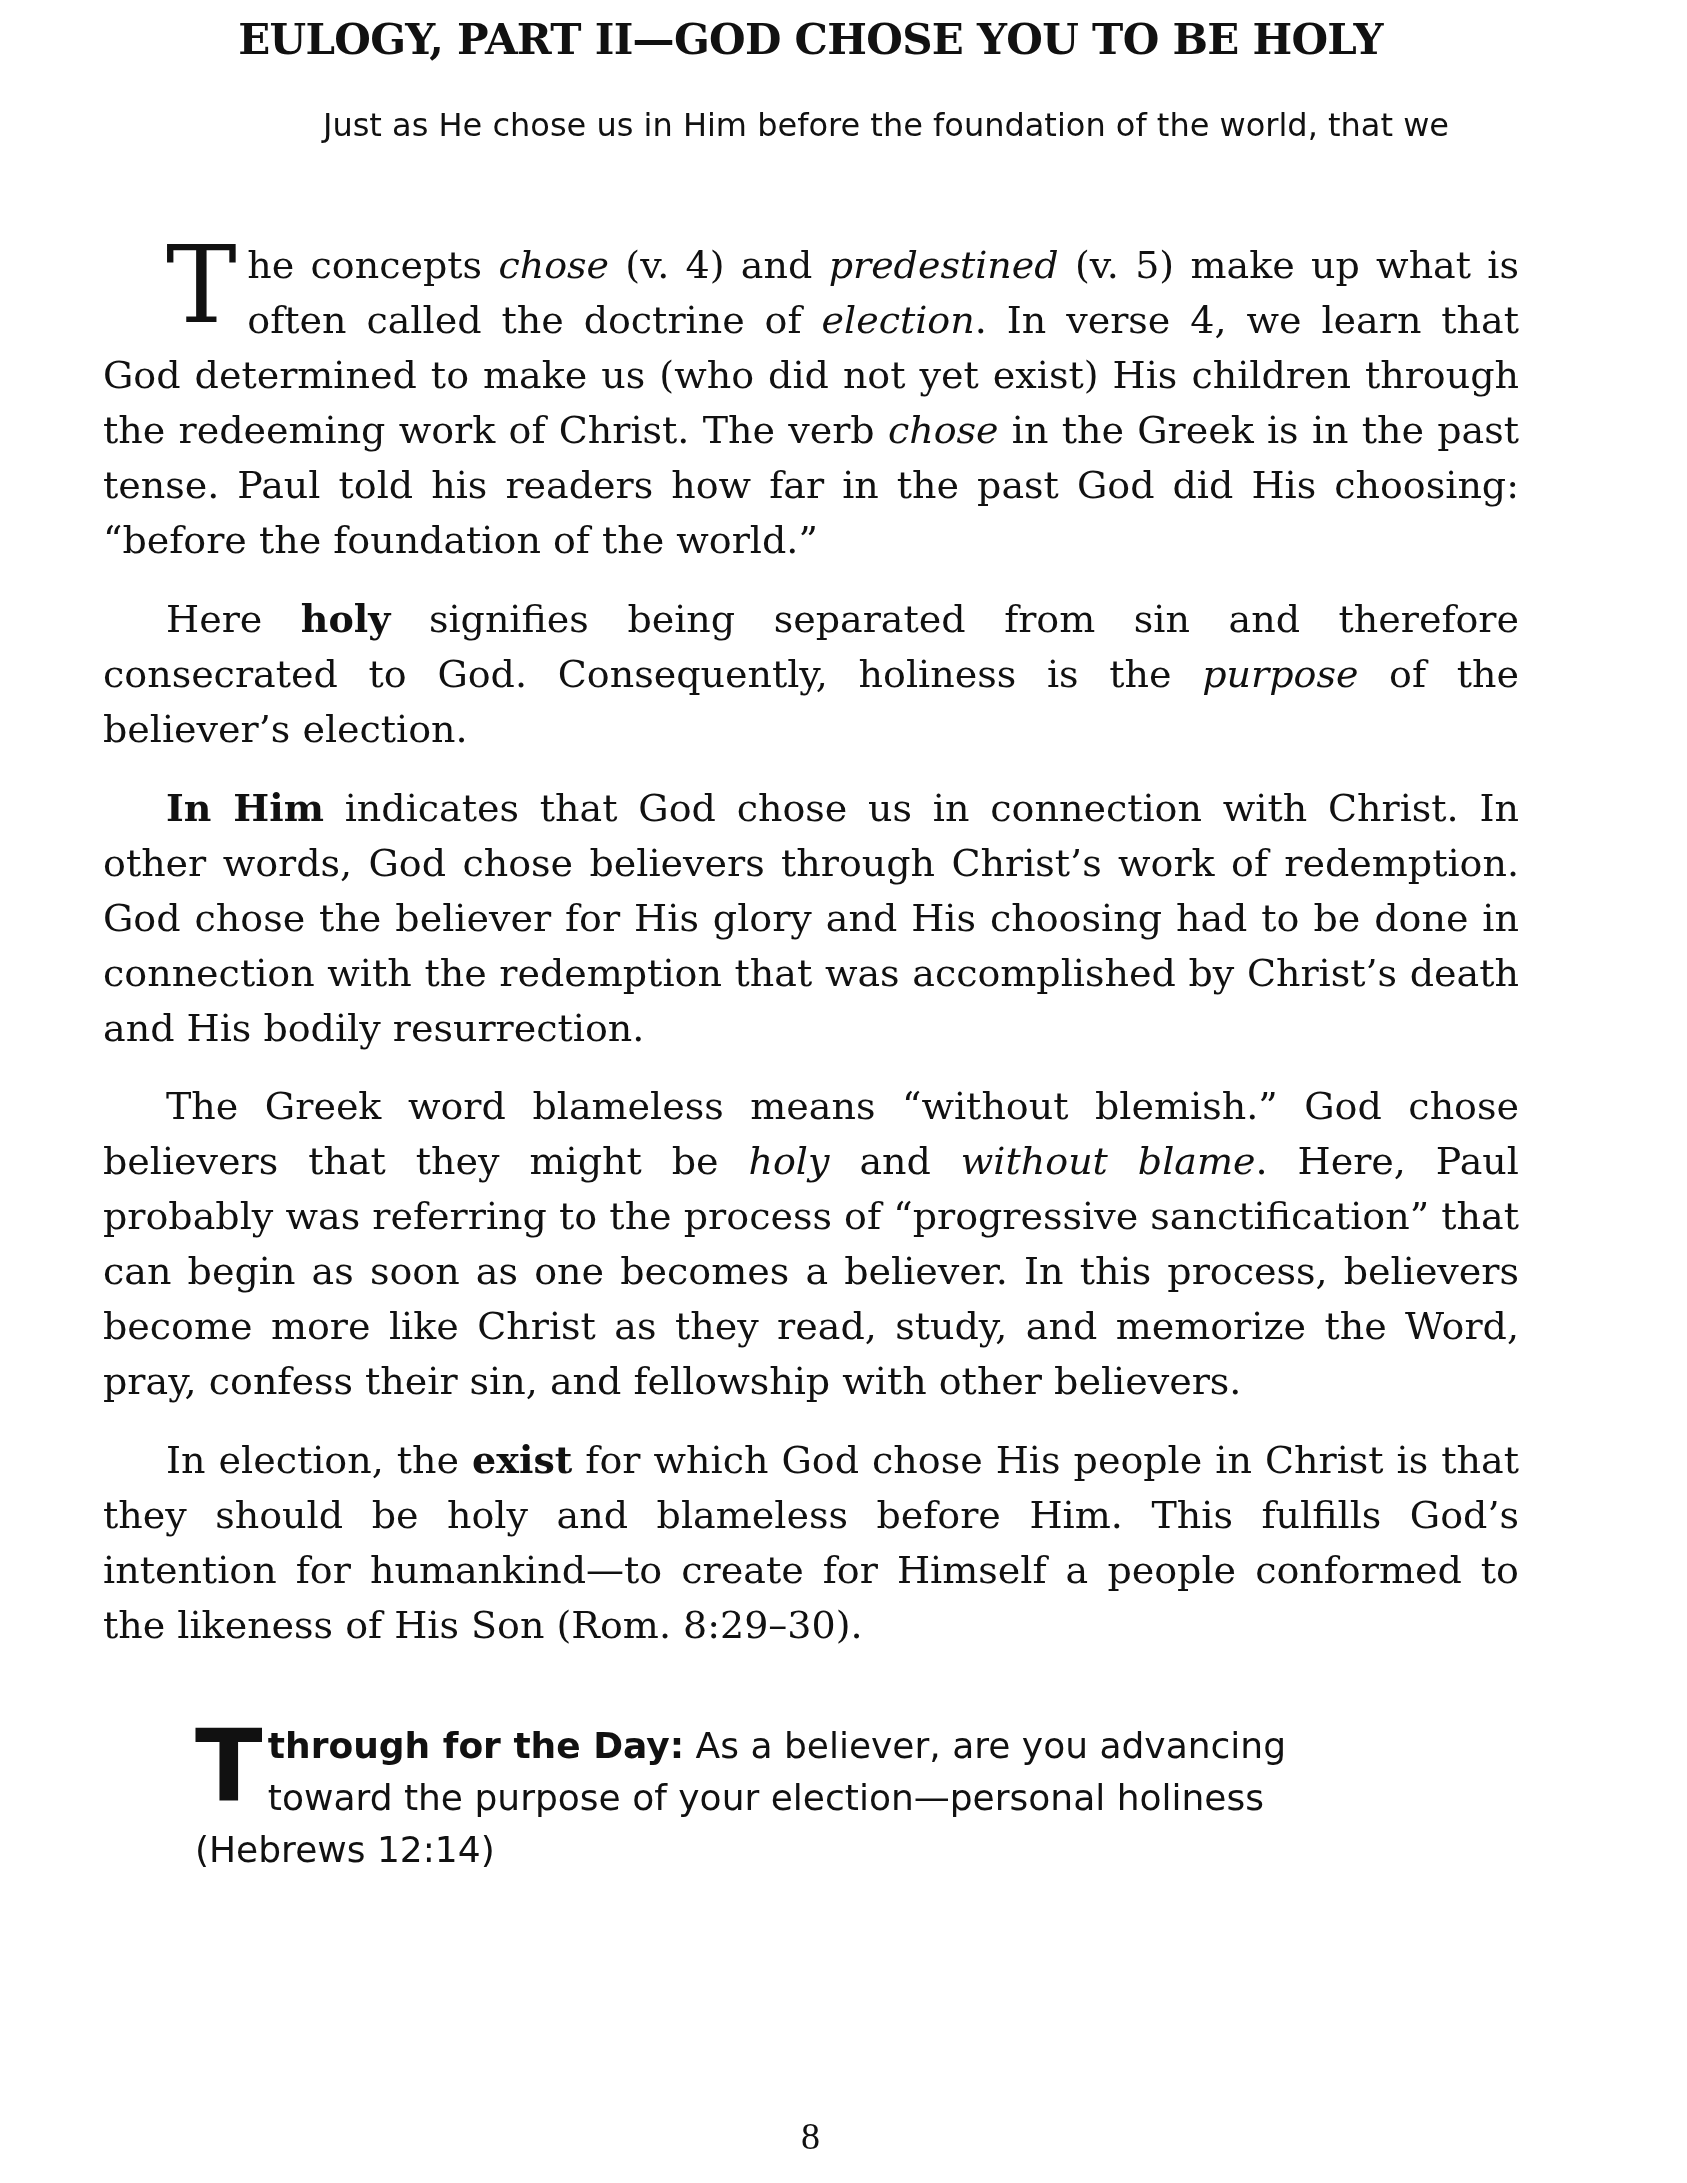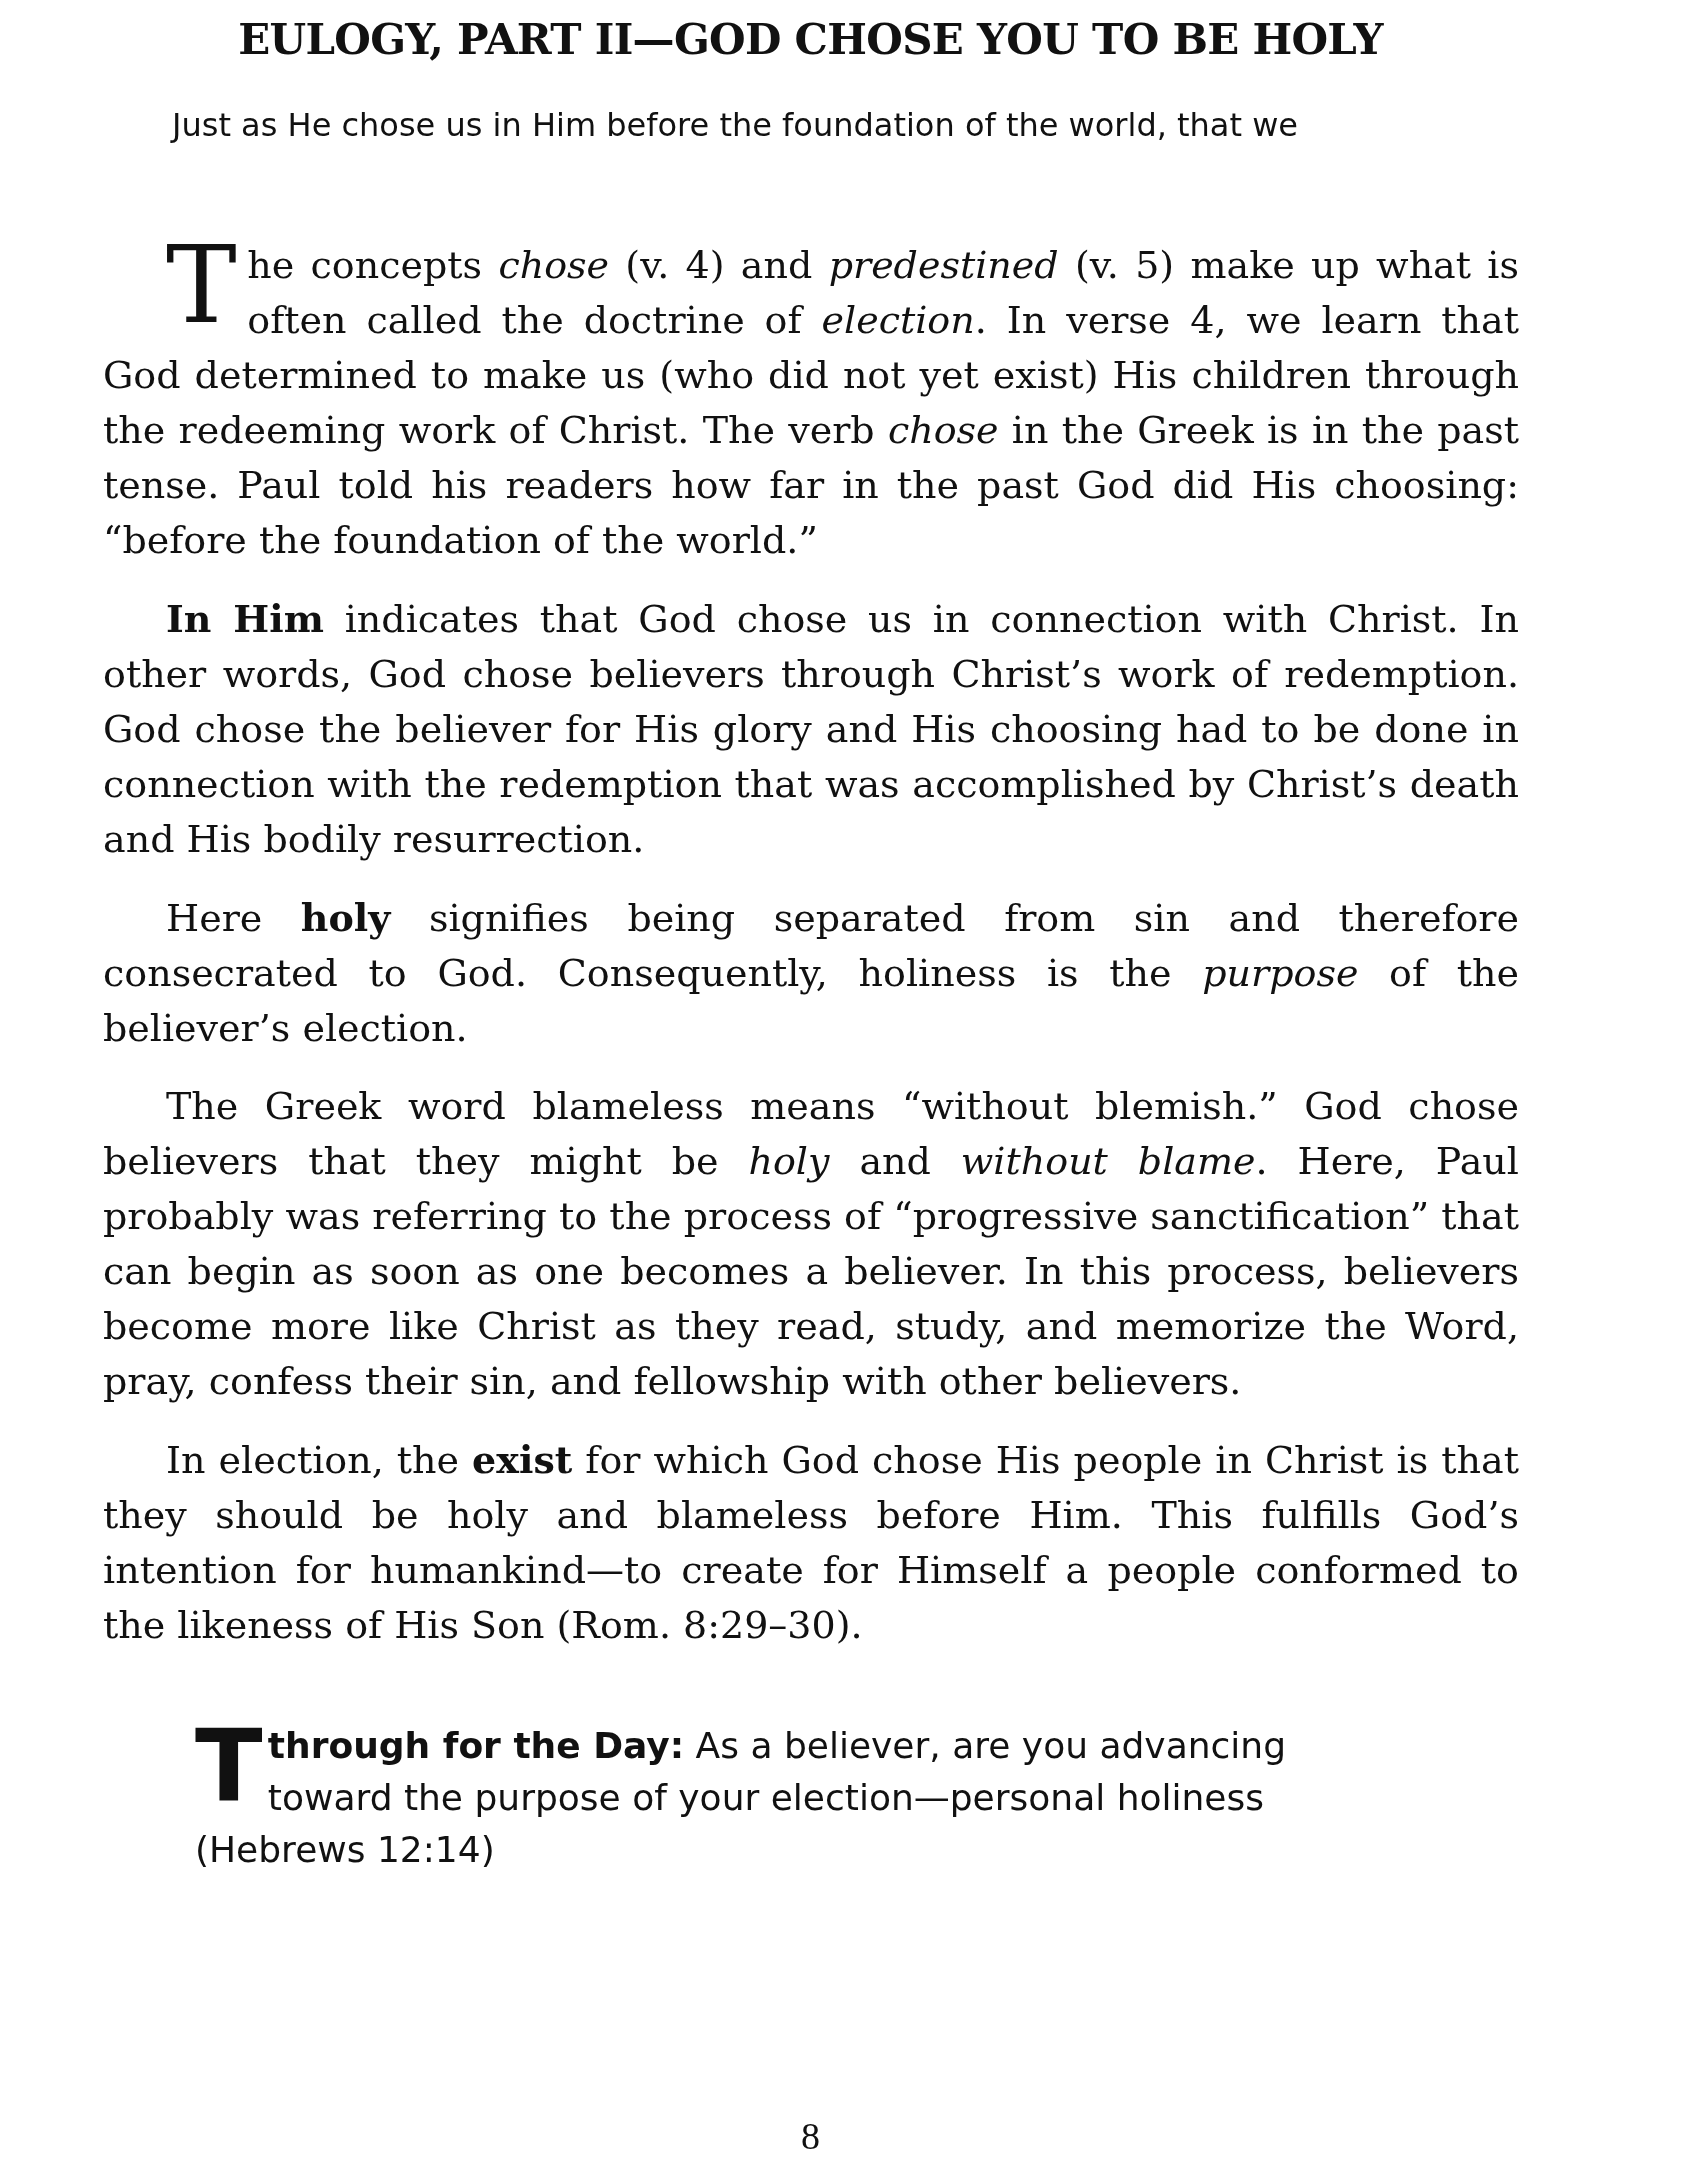--- a/index.html
+++ b/index.html
@@ -4,21 +4,21 @@
 <style>
   html, body { margin: 0; padding: 0; background: #ffffff; }
   body { width: 1687px; height: 2183px; position: relative; overflow: hidden; color: #111; }
   .page { position: absolute; left: 0; top: 0; width: 1687px; height: 1809px; }
   .title {
     position: absolute; left: 0; top: 14.6px; width: 1621px; text-align: center;
     font-family: "DejaVu Serif", serif; font-weight: bold; font-size: 42px;
     letter-spacing: -0.7px; color: #111;
   }
   .epigraph {
-    position: absolute; left: 172px; top: 99px; width: 1277px; text-align: left;
+    position: absolute; left: 172px; top: 99px; width: 1277px; text-align: right;
     font-family: "DejaVu Sans", sans-serif; font-size: 32px; line-height: 53px; color: #111;
   }
   .epigraph b { font-weight: bold; }
   .body {
     position: absolute; left: 103px; top: 238px; width: 1416px;
     font-family: "DejaVu Serif", serif; font-size: 38px; line-height: 55px;
     text-align: justify; color: #111;
   }
   .para { margin: 0 0 23px 0; text-indent: 63px; }
   .para.first { text-indent: 0; }
@@ -48,23 +48,23 @@
 
   <div class="title">EULOGY, PART II—GOD CHOSE YOU TO BE HOLY</div>
 
   <div class="epigraph">
     <div>Just as He chose us in Him before the foundation of the world, that we</div>
   </div>
 
   <div class="body">
     <p class="para first"><span class="dropcap">T</span><span>he concepts </span><i>chose</i><span> (v. 4) and </span><i>predestined</i><span> (v. 5) make up what is often called the doctrine of </span><i>election</i><span>. In verse 4, we learn that God determined to make us (who did not yet exist) His children through the redeeming work of Christ. The verb </span><i>chose</i><span> in the Greek is in the past tense. Paul told his readers how far in the past God did His choosing: “before the foundation of the world.”</span></p>
 
+    <p class="para"><span>Here </span><b>holy</b><span> signifies being separated from sin and therefore consecrated to God. Consequently, holiness is the </span><i>purpose</i><span> of the believer’s election.</span></p>
+
     <p class="para"><b>In Him</b><span> indicates that God chose us in connection with Christ. In other words, God chose believers through Christ’s work of redemption. God chose the believer for His glory and His choosing had to be done in connection with the redemption that was accomplished by Christ’s death and His bodily resurrection.</span></p>
-
-    <p class="para"><span>Here </span><b>holy</b><span> signifies being separated from sin and therefore consecrated to God. Consequently, holiness is the </span><i>purpose</i><span> of the believer’s election.</span></p>
 
     <p class="para"><span>The Greek word blameless means “without blemish.” God chose believers that they might be </span><i>holy</i><span> and </span><i>without blame</i><span>. Here, Paul probably was referring to the process of “progressive sanctification” that can begin as soon as one becomes a believer. In this process, believers become more like Christ as they read, study, and memorize the Word, pray, confess their sin, and fellowship with other believers.</span></p>
 
     <p class="para"><span>In election, the </span><b>exist</b><span> for which God chose His people in Christ is that they should be holy and blameless before Him. This fulfills God’s intention for humankind—to create for Himself a people conformed to the likeness of His Son (Rom. 8:29–30).</span></p>
   </div>
 
   <div class="thought">
     <span class="dropcap2">T</span><span class="label">through for the Day:</span><span>  As a believer, are you advancing toward the purpose of your election—personal holiness (Hebrews 12:14)</span>
   </div>
 

